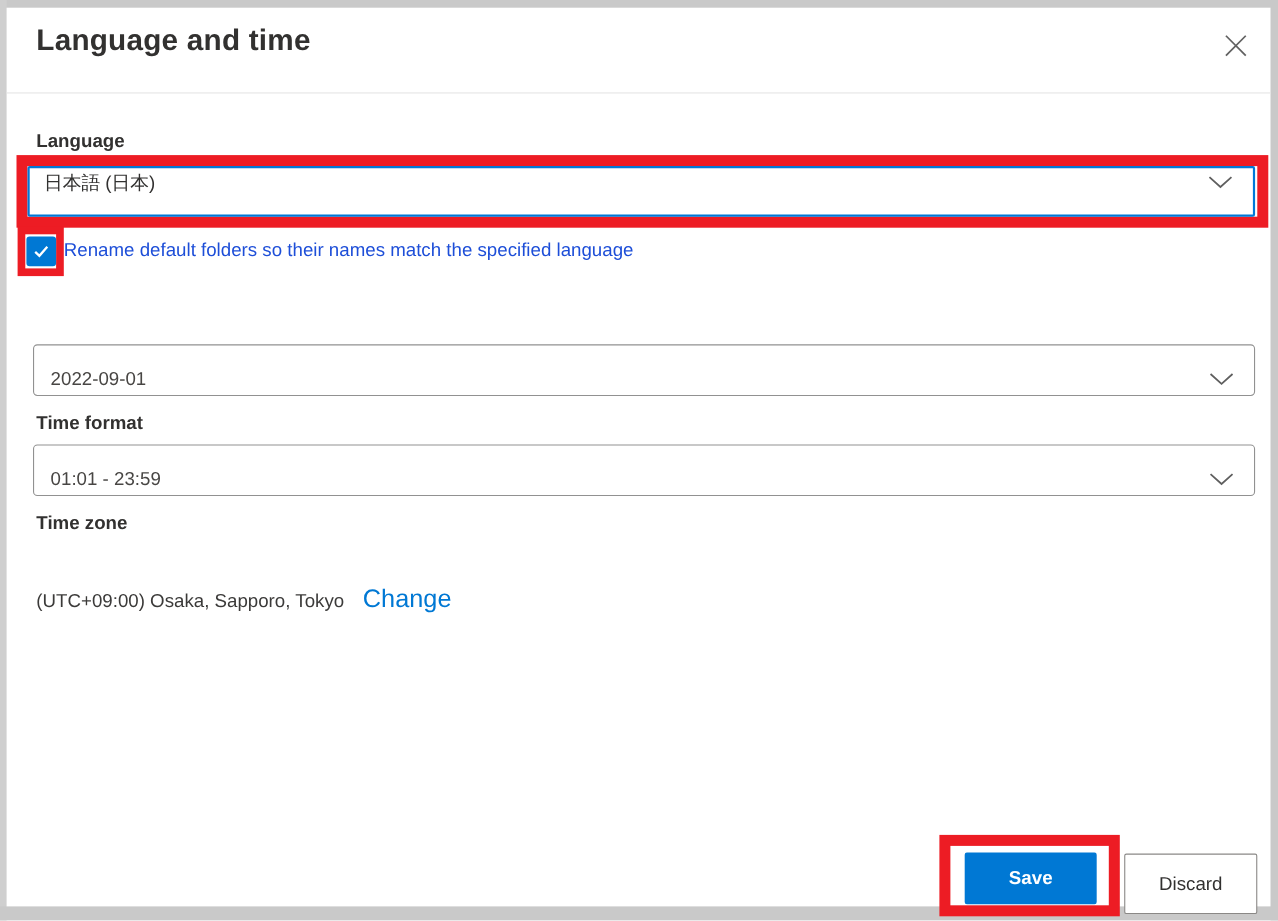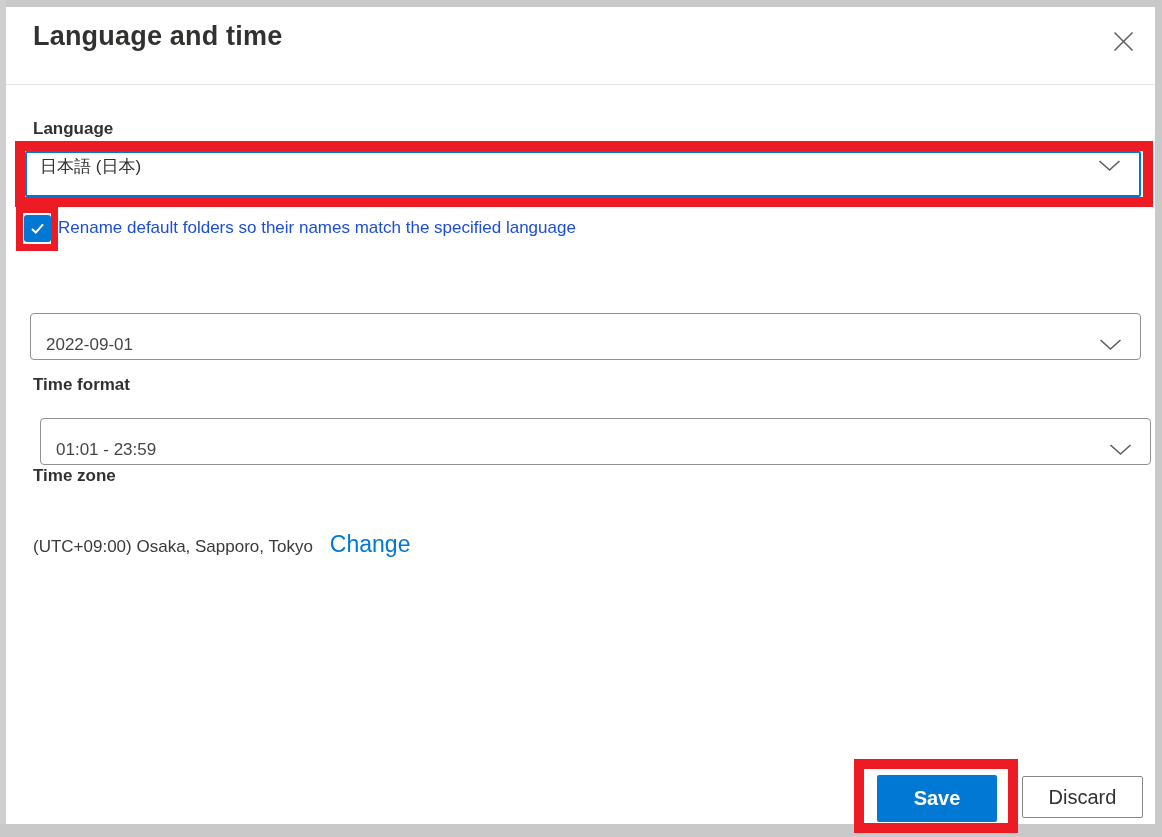--- a/index.html
+++ b/index.html
@@ -55,47 +55,47 @@
     left:25px;top:151px;width:1116px;height:46px;
     border:2px solid var(--focus-border-blue);border-radius:2px;
     padding:0 18px 16px 13px;color:#323130;
   }
   .combo-plain{
     left:30px;width:1111px;height:47px;
     border:1px solid #919191;border-radius:4px;
     padding:17px 18px 0 15px;
   }
   .combo-date{top:313px;}
-  .combo-time{top:418px;margin-left:10px;}
+  .combo-time{top:404px;}
   .combo-value{white-space:nowrap;}
   .chevron{flex:0 0 auto;display:block;}
 
   .checkbox{
     position:absolute;left:24px;top:215px;width:27px;height:27px;
     background:var(--accent-blue);border-radius:3px;
     display:flex;align-items:center;justify-content:center;cursor:pointer;
   }
   .checkbox-label{
     position:absolute;left:58px;top:217px;font-size:17px;color:#1d4ed8;line-height:22px;
   }
 
   .tz-row{position:absolute;left:33px;top:501px;display:flex;align-items:baseline;gap:17px;margin-top:32px;}
   .tz-value{font-size:17px;color:#3b3a39;line-height:22px;}
   .tz-change{font-size:23px;color:var(--link-blue);cursor:pointer;line-height:22px;}
 
   .btn{
     position:absolute;display:flex;align-items:center;justify-content:center;
-    font-size:20px;cursor:pointer;border-radius:2px;
+    font-size:17px;cursor:pointer;border-radius:2px;
   }
   .btn-save{
     left:877px;top:775px;width:120px;height:47px;
     background:var(--accent-blue);color:#fff;font-weight:600;border:none;
   }
   .btn-discard{
-    left:1022px;top:776px;width:121px;height:42px;
+    left:1022px;top:776px;width:121px;height:55px;
     background:#fff;color:#323130;border:1px solid #8a8886;
   }
 </style>
 </head>
 <body>
 
 <div class="stage">
 
   <div class="edge edge-top"></div>
   <div class="edge edge-left"></div>

